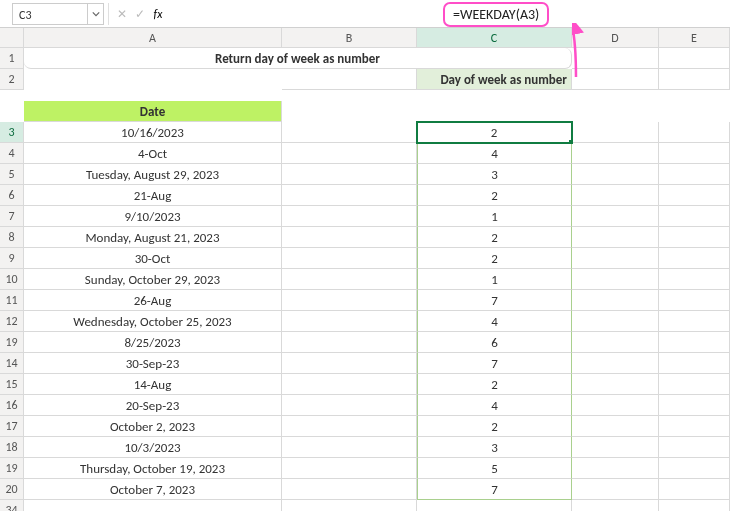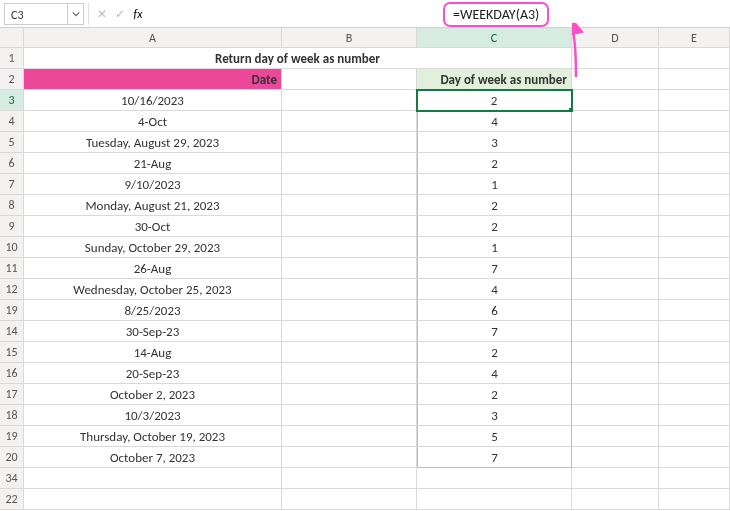--- a/index.html
+++ b/index.html
@@ -16,28 +16,28 @@
   }
   .formula-bar {
     display: flex;
     align-items: center;
     height: 28px;
     border-bottom: 1px solid #d0d0d0;
     background: #fff;
     padding: 0;
   }
   .name-box {
-    width: 64px;
+    width: 76px;
     padding: 0 6px;
     font-size: 12px;
     height: 22px;
     line-height: 22px;
     border: 1px solid #ccc;
     background: #fff;
-    margin-left: 4px;
+    margin-left: 12px;
   }
   .name-drop {
     width: 16px; height: 22px; display:flex; align-items:center; justify-content:center;
     border: 1px solid #ccc; border-left:none; background:#fff; color:#666; font-size:10px;
   }
   .vbar { width:1px; height:22px; background:#e0e0e0; margin:0 4px;}
   .fx-btn { width:18px; height:22px; display:flex;align-items:center;justify-content:center;color:#888;font-size:12px;}
   .fx-cancel { color:#bbb; }
   .fx-confirm { color:#bbb; }
   .fx-label { font-style: italic; color:#000000; font-size:12px; }
@@ -82,37 +82,37 @@
     background: #f3f2f1;
     color: #555;
     text-align: center;
     font-size: 12px;
   }
   .col-head { height: 20px; line-height:20px; }
   .corner { height:20px; }
   .col-head.active, .row-head.active { background:#d6ece2; color:#0a6b3d; }
   .row-head { text-align:center; font-size:12px; }
   .cell { background:#fff; font-size:13px; }
-  .hdr-date { background:#ec4899; font-weight:bold; text-align:right;}
+  .hdr-date { background:#bef264; font-weight:bold; text-align:center;margin-top:32px;}
   .hdr-num { background:#e2efda; font-weight:bold; text-align:right;}
   .col-a { text-align:center; }
   .col-c-data { text-align:center; background:#fff; border-left:1px solid #a9d08e; border-right:1px solid #a9d08e;}
   .col-c-data.last { border-bottom:1px solid #a9d08e; }
   .sel-cell {
     outline: 2px solid #107c41;
     outline-offset: -1px;
     background:#fff;
     text-align:center;
     position: relative;
   }
   .sel-handle {
     position:absolute; right:-3px; bottom:-3px; width:6px; height:6px;
     background:#107c41; border:1px solid #fff;
   }
-  .merge3 { grid-column: 2 / span 3; }
+  .merge3 { grid-column: 2 / span 3; border-radius: 7px; }
 </style>
 </head>
 <body>
 
 <div class="formula-bar">
   <div class="name-box">C3</div>
   <div class="name-drop">
     <svg width="8" height="8" viewBox="0 0 10 10">
         <path d="M1 3 L5 7 L9 3" fill="none" stroke="#666" stroke-width="1.5"></path>
       </svg>

